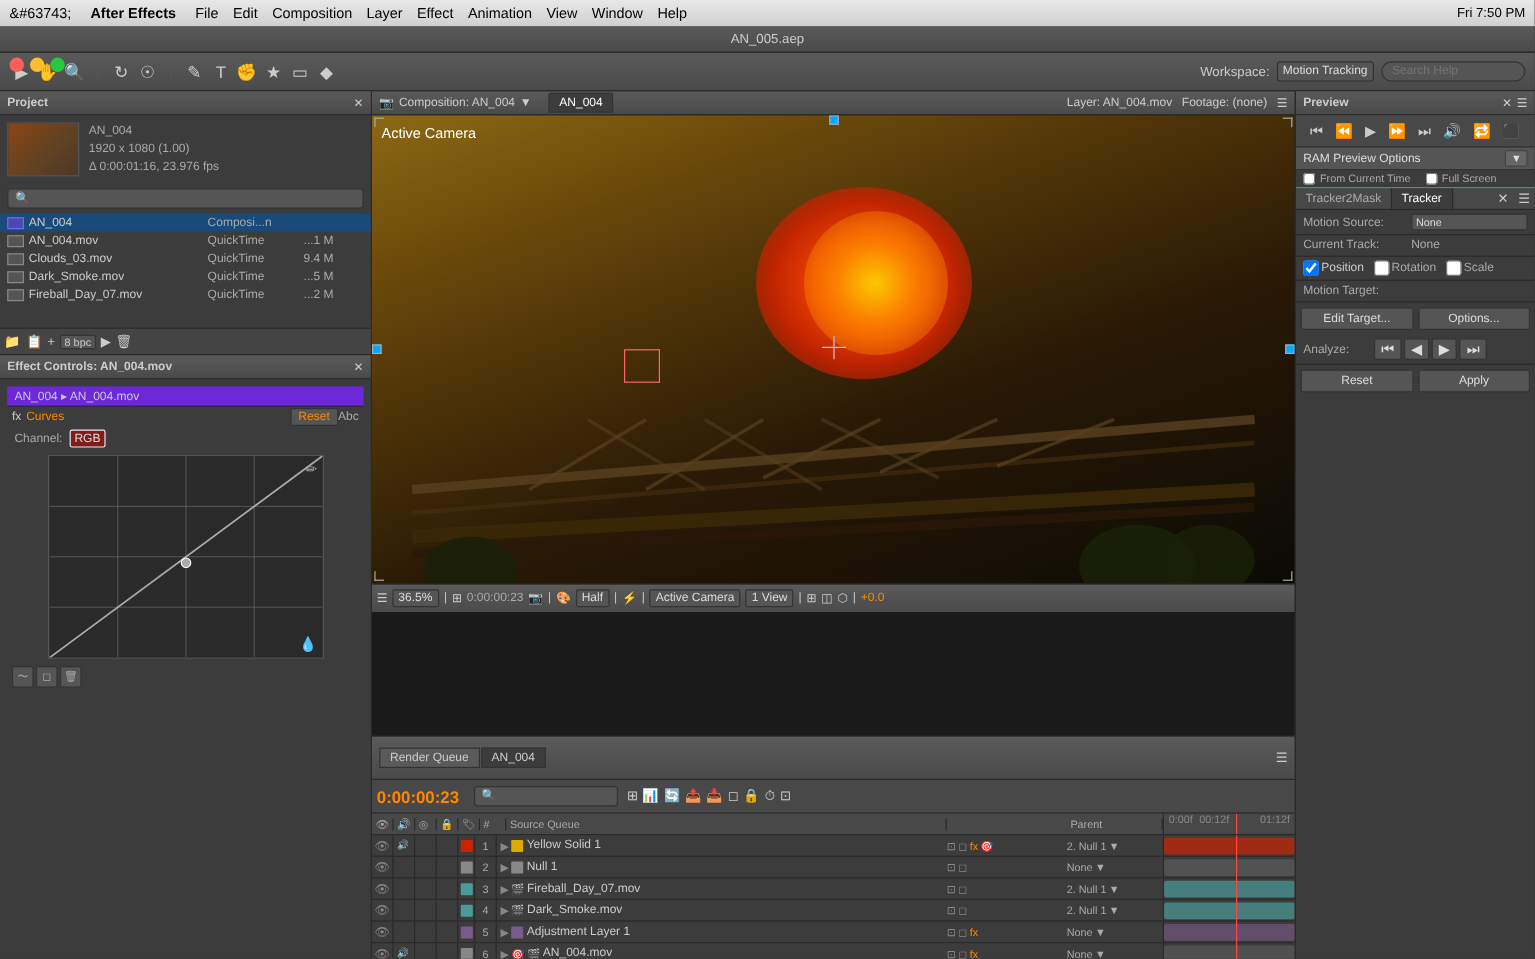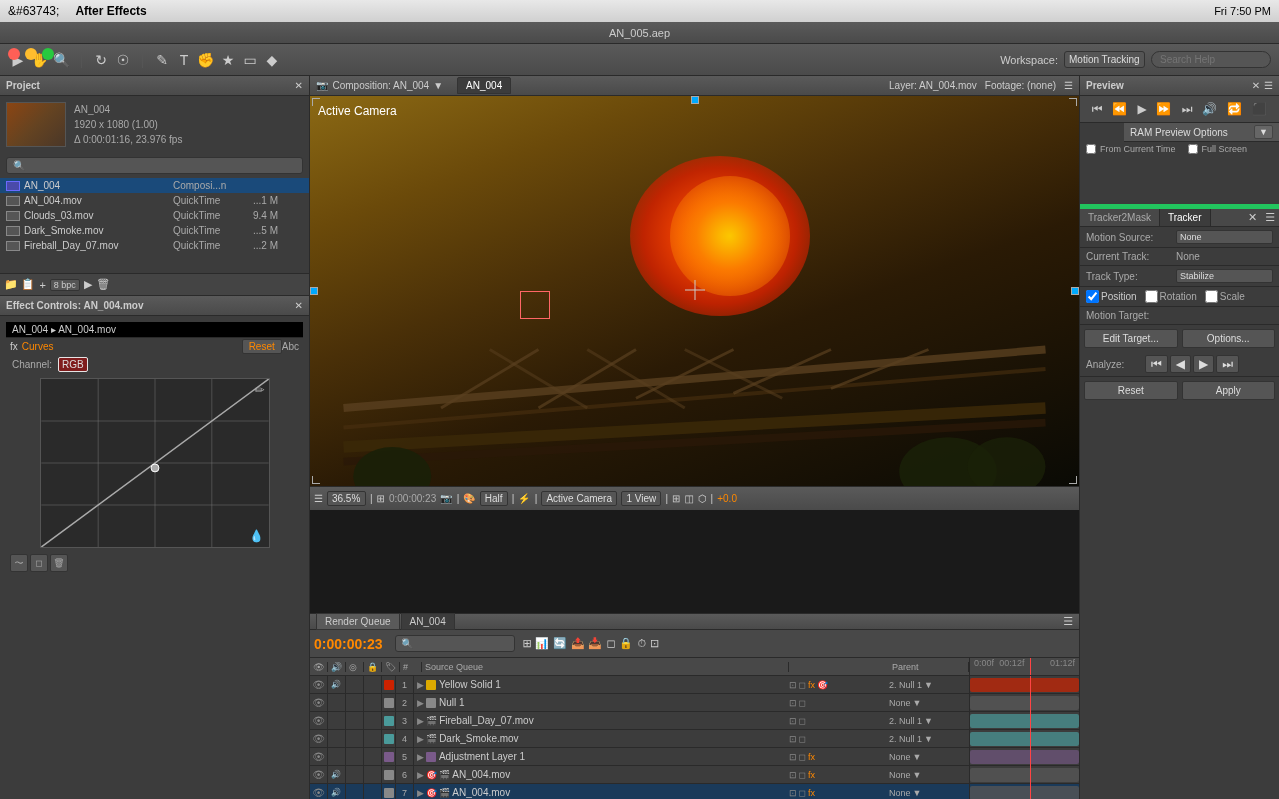--- a/index.html
+++ b/index.html
@@ -67,21 +67,21 @@
     .file-icon-video { border-color: #888; background: #555; }
     .file-name { flex: 1; font-size: 10px; overflow: hidden; text-overflow: ellipsis; white-space: nowrap; }
     .file-type { width: 80px; font-size: 10px; color: #aaa; }
     .file-size { width: 50px; font-size: 10px; color: #aaa; }
     .panel-bottom-bar { height: 22px; background: #444; border-top: 1px solid #2a2a2a; display: flex; align-items: center; padding: 0 4px; gap: 4px; }
     .bpc-badge { background: #555; border: 1px solid #333; border-radius: 2px; padding: 0 3px; font-size: 9px; color: #ccc; }
 
     
     .effect-panel { flex: 1; display: flex; flex-direction: column; overflow: hidden; }
     .effect-content { flex: 1; padding: 6px; overflow-y: auto; }
-    .effect-title-bar { display: flex; align-items: center; padding: 2px 6px; background: #000000; border-bottom: 1px solid #2a2a2a; font-size: 10px; }
+    .effect-title-bar { display: flex; align-items: center; padding: 2px 6px; background: #6d28d9; border-bottom: 1px solid #2a2a2a; font-size: 10px; }
     .effect-section { margin-bottom: 4px; }
     .effect-row { display: flex; align-items: center; padding: 1px 4px; }
     .curves-container { width: 230px; height: 170px; background: #2a2a2a; border: 1px solid #555; position: relative; margin: 4px auto; }
     .curves-grid { position: absolute; width: 100%; height: 100%; }
     .curves-line { stroke: #777; stroke-width: 0.5; }
     .curves-diagonal { stroke: #aaa; stroke-width: 1.5; }
     .reset-btn { background: #555; border: 1px solid #333; color: #ff8800; font-size: 10px; padding: 1px 6px; border-radius: 2px; cursor: pointer; }
     .abc-btn { color: #aaa; font-size: 10px; }
     .channel-row { display: flex; align-items: center; gap: 6px; padding: 2px 6px; }
     .channel-label { color: #aaa; font-size: 10px; }
@@ -102,21 +102,21 @@
     .fire-element2 { position: absolute; top: 80px; left: 360px; width: 120px; height: 120px; background: radial-gradient(ellipse at center, #ffdd00 0%, #ff8800 40%, transparent 100%); border-radius: 50%; opacity: 0.8; }
     .tracker-box { position: absolute; top: 195px; left: 210px; width: 30px; height: 28px; border: 1px solid #ff6666; background: transparent; }
 
     
     .viewer-bottom { background: linear-gradient(to bottom, #5a5a5a, #4a4a4a); height: 24px; display: flex; align-items: center; padding: 0 4px; gap: 4px; border-top: 1px solid #2a2a2a; font-size: 10px; color: #ccc; }
     .viewer-dropdown { background: #555; border: 1px solid #333; color: #ddd; padding: 1px 4px; border-radius: 2px; font-size: 10px; }
     .viewer-time { color: #aaa; font-size: 10px; }
 
     
     .timeline-area { height: 240px; background: #3c3c3c; border-top: 1px solid #2a2a2a; display: flex; flex-direction: column; }
-    .timeline-header { background: linear-gradient(to bottom, #5a5a5a, #4a4a4a); height: 16px; display: flex; align-items: center; padding: 0 6px; gap: 6px; border-bottom: 1px solid #2a2a2a; }
+    .timeline-header { background: linear-gradient(to bottom, #5a5a5a, #4a4a4a); height: 36px; display: flex; align-items: center; padding: 0 6px; gap: 6px; border-bottom: 1px solid #2a2a2a; }
     .timeline-tabs { display: flex; gap: 1px; }
     .timeline-tab { background: #5a5a5a; border: 1px solid #333; color: #ccc; padding: 2px 8px; font-size: 10px; cursor: pointer; }
     .timeline-tab.active { background: #3c3c3c; }
     .timeline-toolbar { background: #484848; height: 28px; display: flex; align-items: center; padding: 0 4px; gap: 4px; border-bottom: 1px solid #2a2a2a; }
     .time-display { color: #ff8800; font-size: 14px; font-weight: bold; margin-right: 8px; }
     .timeline-search { background: #555; border: 1px solid #333; color: #ddd; padding: 2px 6px; border-radius: 3px; font-size: 10px; width: 120px; }
     .timeline-content { display: flex; flex: 1; overflow: hidden; }
     .layer-list { width: 660px; flex-shrink: 0; border-right: 1px solid #2a2a2a; }
     .layer-col-headers { display: flex; height: 18px; background: #484848; border-bottom: 1px solid #2a2a2a; align-items: center; }
     .col-h { font-size: 9px; color: #aaa; padding: 0 3px; border-right: 1px solid #2a2a2a; display: flex; align-items: center; }
@@ -131,32 +131,32 @@
 
     
     .timeline-tracks { flex: 1; overflow: hidden; position: relative; }
     .track-bar { height: 18px; display: flex; align-items: center; border-bottom: 1px solid #2a2a2a; position: relative; }
     .track-clip { position: absolute; height: 14px; top: 2px; border-radius: 2px; }
 
     
     .right-panel { width: 200px; background: #3c3c3c; border-left: 1px solid #2a2a2a; display: flex; flex-direction: column; }
     .preview-controls { display: flex; align-items: center; justify-content: center; padding: 4px; gap: 2px; background: #484848; border-bottom: 1px solid #2a2a2a; }
     .ctrl-btn { background: transparent; border: none; color: #ccc; font-size: 12px; cursor: pointer; padding: 2px 4px; }
-    .ram-options-bar { display: flex; align-items: center; justify-content: space-between; padding: 2px 6px; background: #555; border-bottom: 1px solid #2a2a2a; margin-left: 44px; }
+    .ram-options-bar { display: flex; align-items: center; justify-content: space-between; padding: 2px 6px; background: #555; border-bottom: 1px solid #2a2a2a; }
     .ram-label { font-size: 10px; color: #ddd; }
     .ram-dropdown-btn { background: #666; border: 1px solid #444; color: #ddd; font-size: 9px; padding: 1px 4px; border-radius: 2px; }
     .frame-rate-row { display: flex; align-items: center; gap: 4px; padding: 3px 6px; border-bottom: 1px solid #2a2a2a; }
     .fr-label { font-size: 9px; color: #aaa; width: 55px; }
     .fr-value { background: #555; border: 1px solid #333; color: #ddd; font-size: 9px; padding: 1px 3px; border-radius: 2px; width: 38px; }
     .checkbox-row { display: flex; align-items: center; gap: 4px; padding: 2px 6px; }
     .cb { width: 10px; height: 10px; border: 1px solid #666; background: #444; }
     .cb-label { font-size: 9px; color: #aaa; }
 
     
-    .tracker-panel { border-top: 5px solid #22c55e; margin-top: 48px; }
+    .tracker-panel { border-top: 1px solid #22c55e; }
     .tracker-tab-bar { display: flex; background: #484848; border-bottom: 1px solid #2a2a2a; }
     .tracker-tab { padding: 3px 8px; font-size: 10px; color: #aaa; cursor: pointer; border-right: 1px solid #2a2a2a; }
     .tracker-tab.active { background: #3c3c3c; color: #fff; }
     .tracker-btn-row { display: flex; gap: 2px; padding: 4px; border-bottom: 1px solid #2a2a2a; }
     .tracker-btn { flex: 1; background: #555; border: 1px solid #333; color: #ddd; font-size: 10px; padding: 3px 4px; border-radius: 2px; cursor: pointer; text-align: center; }
     .tracker-row { display: flex; align-items: center; padding: 3px 6px; border-bottom: 1px solid #2a2a2a; }
     .tracker-row-label { font-size: 10px; color: #aaa; width: 90px; }
     .tracker-select { background: #555; border: 1px solid #333; color: #ddd; font-size: 9px; padding: 1px 3px; border-radius: 2px; flex: 1; }
     .analyze-row { display: flex; align-items: center; padding: 3px 6px; gap: 4px; border-bottom: 1px solid #2a2a2a; }
     .analyze-label { font-size: 10px; color: #aaa; width: 55px; }
@@ -179,20 +179,31 @@
 
     
     select { appearance: none; -webkit-appearance: none; }
   </style>
 </head>
 <body>
 
 <div class="menubar">
   <span>&amp;#63743;</span>
   <span class="menubar-app">After Effects</span>
+  <div class="menubar-items">
+    <span>File</span>
+    <span>Edit</span>
+    <span>Composition</span>
+    <span>Layer</span>
+    <span>Effect</span>
+    <span>Animation</span>
+    <span>View</span>
+    <span>Window</span>
+    <span>Help</span>
+  </div>
   <div class="menubar-right">
     <span>Fri 7:50 PM</span>
   </div>
 </div>
 
 <div style="position:relative;">
   <div class="traffic-lights">
     <div class="tl tl-red"></div>
     <div class="tl tl-yellow"></div>
     <div class="tl tl-green"></div>
@@ -781,26 +792,20 @@
           <select class="tracker-select">
             <option>None</option>
           </select>
         </div>
 
         <div class="tracker-row">
           <span class="tracker-row-label">Current Track:</span>
           <span style="font-size:10px;color:#aaa;flex:1;">None</span>
         </div>
 
-        <div class="tracker-row">
-          <span class="tracker-row-label">Track Type:</span>
-          <select class="tracker-select">
-            <option>Stabilize</option>
-          </select>
-        </div>
 
         <div class="tracker-row">
           <input type="checkbox" checked="" style="">
           <span style="font-size:10px;color:#ccc;margin-left:2px;">Position</span>
           <input type="checkbox" style="margin-left: 8px;">
           <span style="font-size:10px;color:#aaa;margin-left:2px;">Rotation</span>
           <input type="checkbox" style="margin-left: 8px;">
           <span style="font-size:10px;color:#aaa;margin-left:2px;">Scale</span>
         </div>
 

